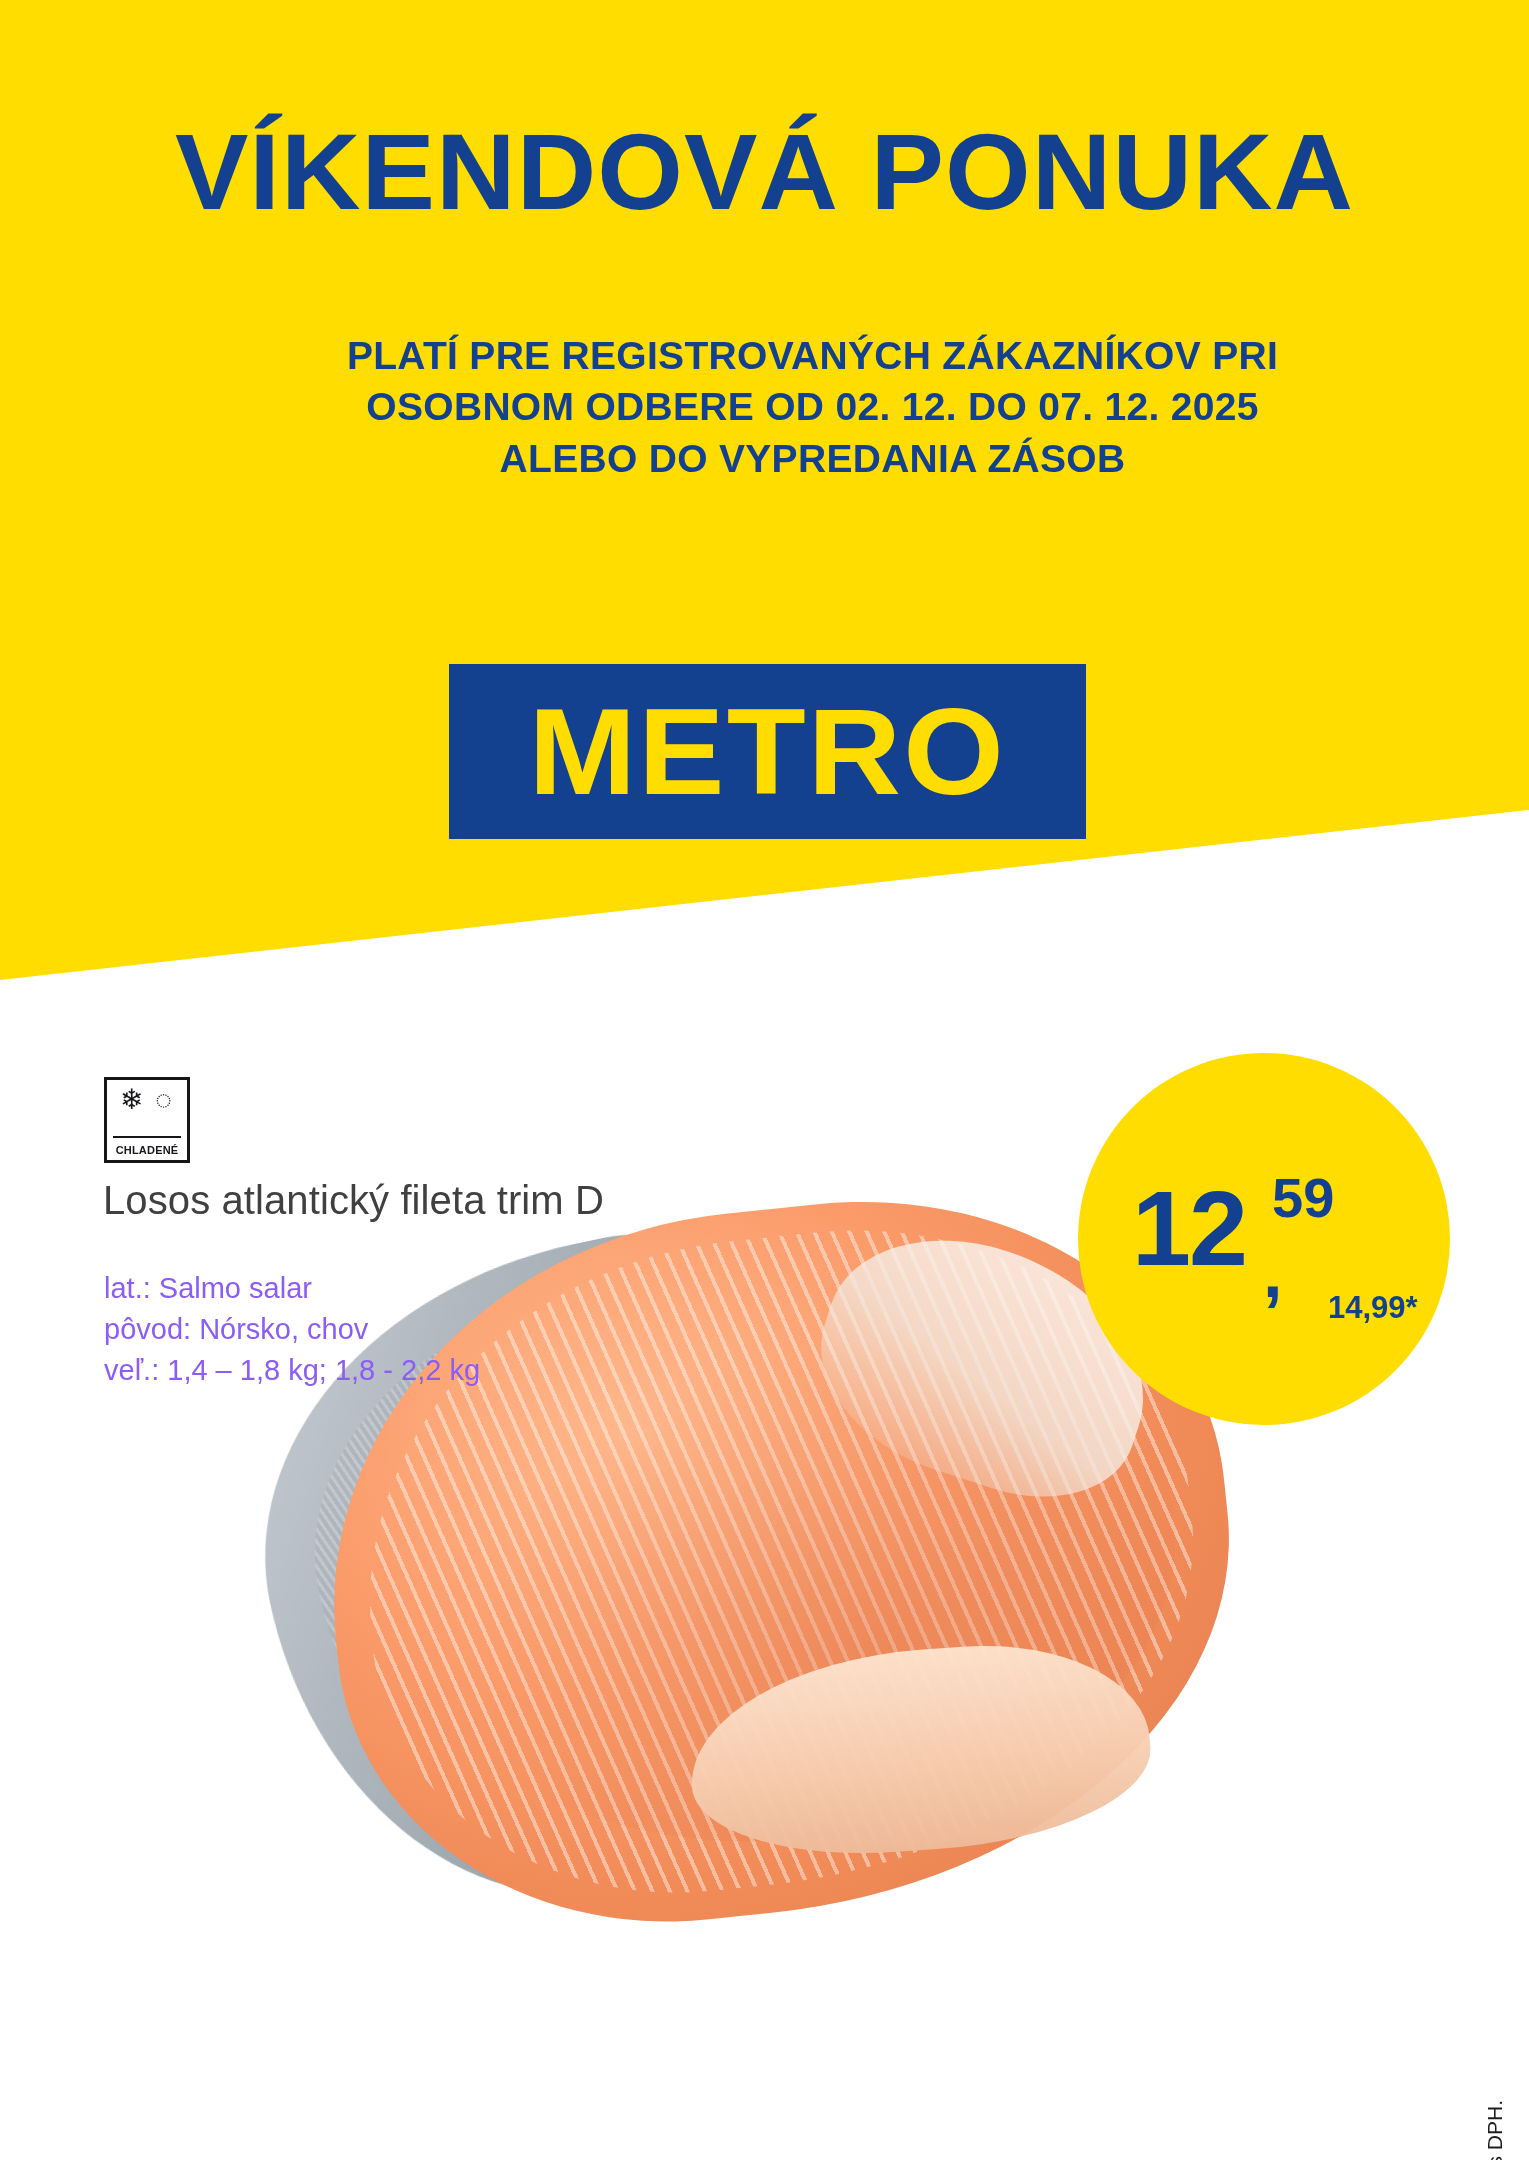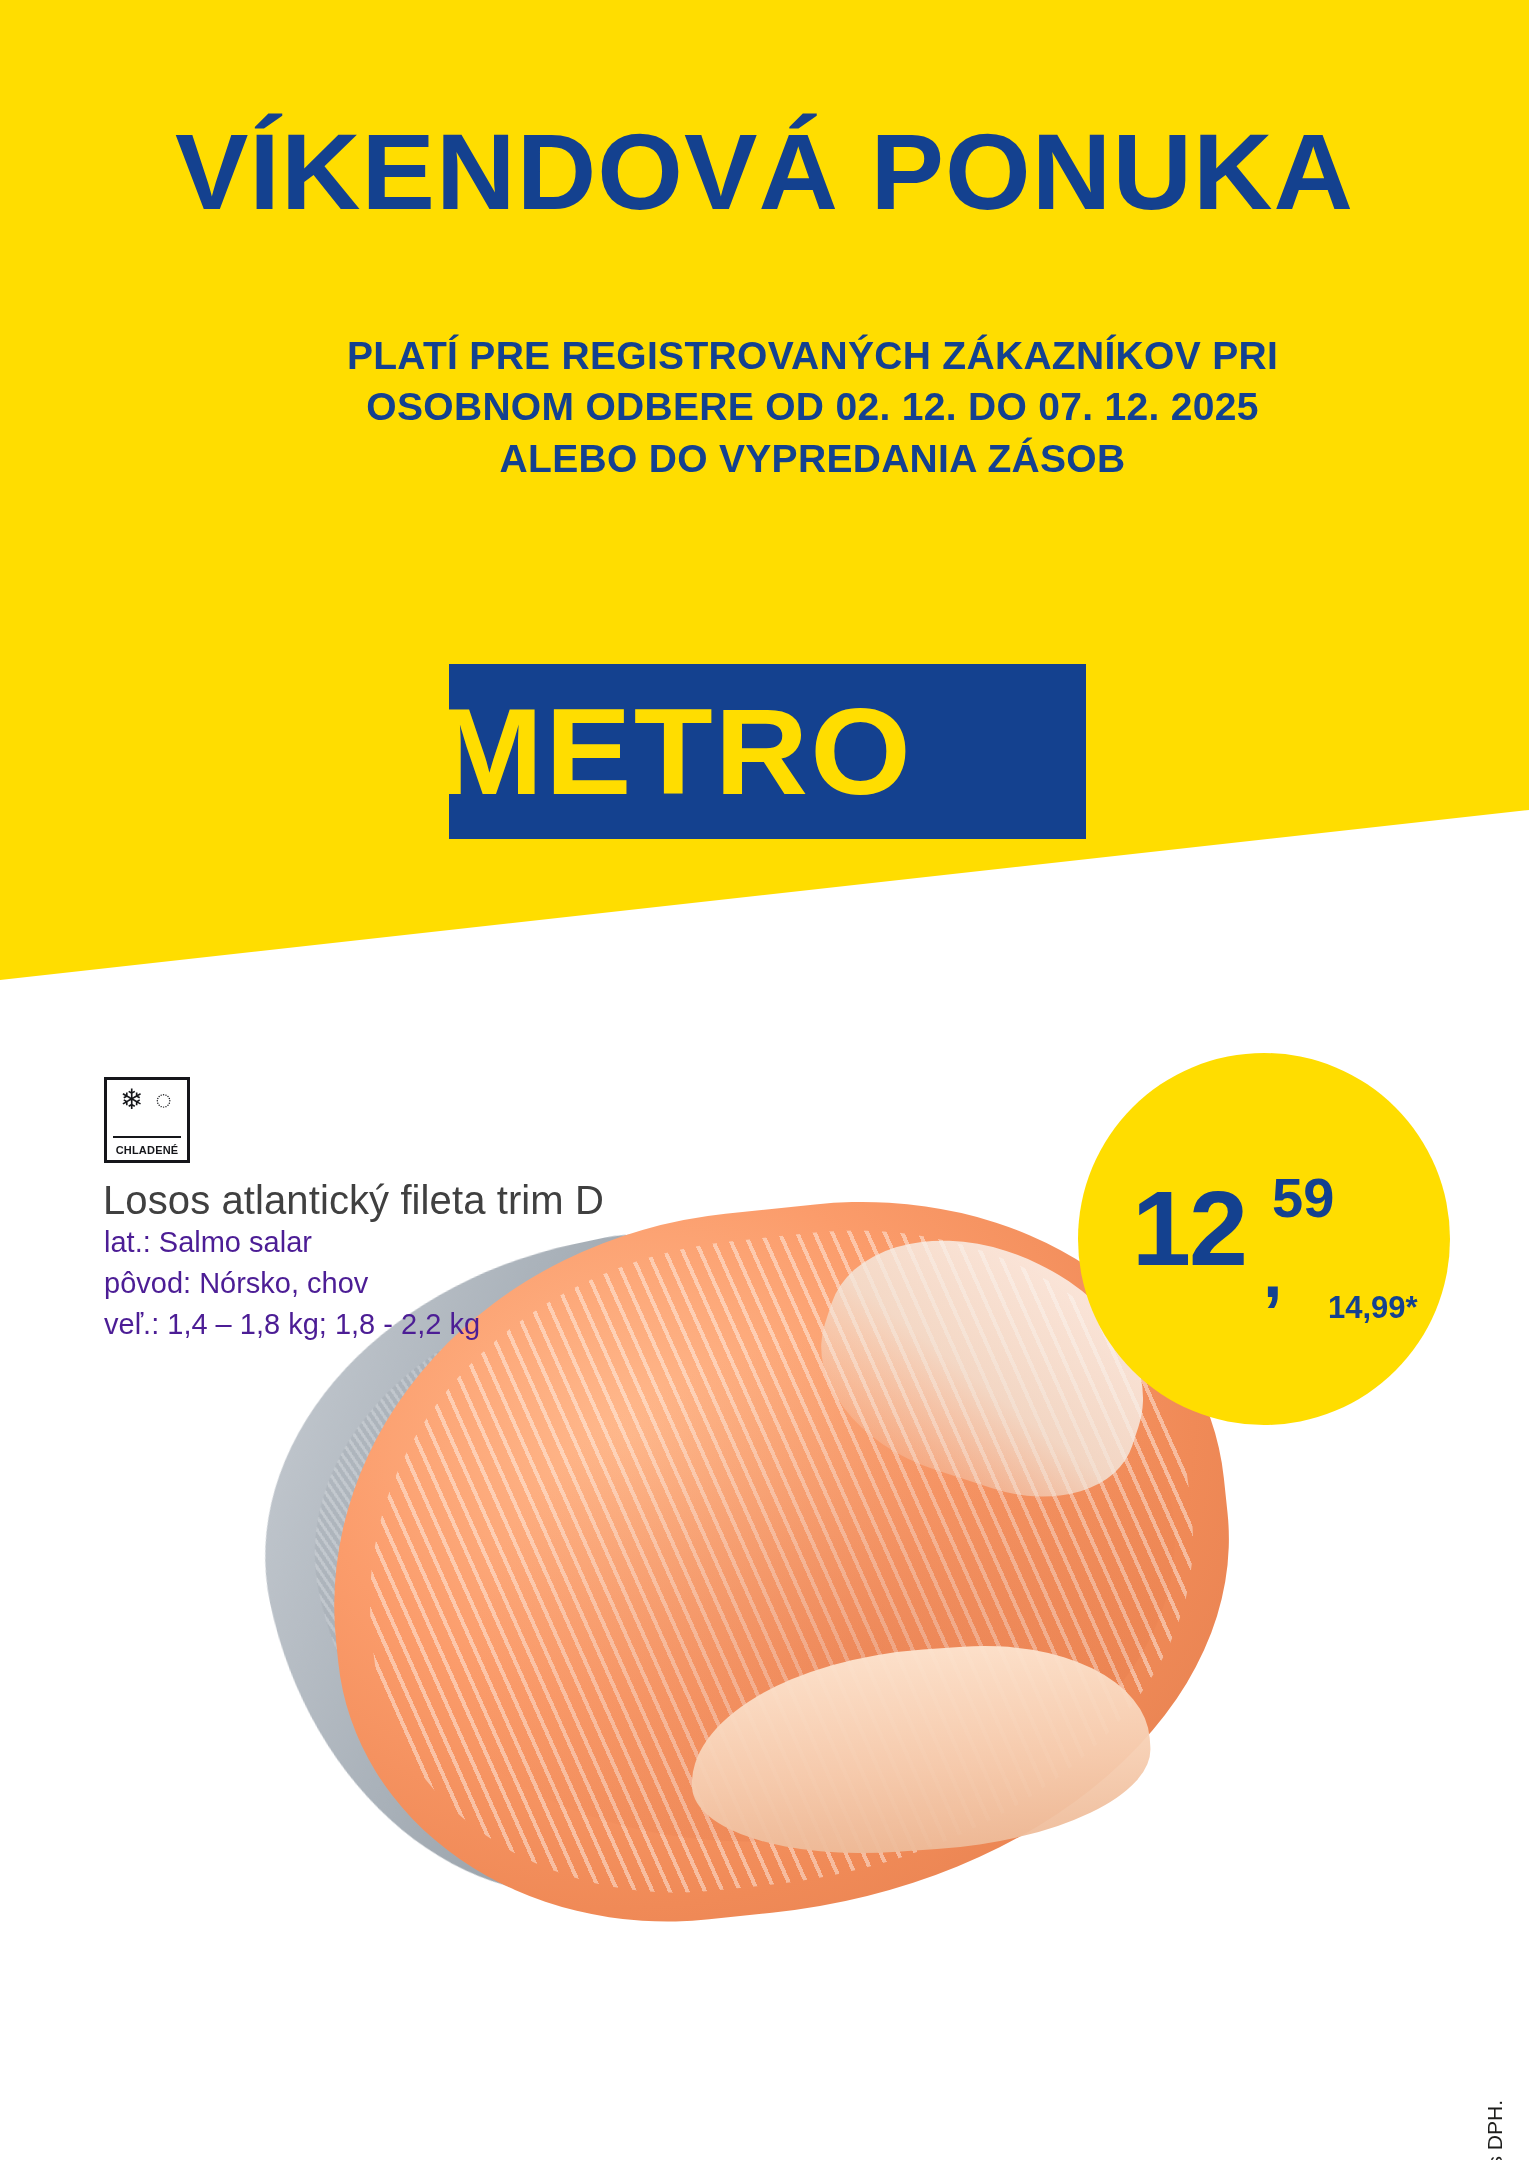--- a/index.html
+++ b/index.html
@@ -63,21 +63,21 @@
   .logo {
     position: absolute;
     left: 449px;
     top: 664px;
     width: 637px;
     height: 175px;
     background: #14418f;
     z-index: 3;
     display: flex;
     align-items: center;
-    justify-content: flex-start;
+    justify-content: center;
   }
   .logo-text {
     color: #ffdd00;
     font-size: 122px;
     font-weight: 700;
     letter-spacing: 2px;
     line-height: 1;
     transform: scaleX(1.06);
   }
 
@@ -132,25 +132,25 @@
     font-weight: 400;
     color: #404040;
     letter-spacing: 0.1px;
     z-index: 6;
     white-space: nowrap;
   }
 
   .product-specs {
     position: absolute;
     left: 104px;
-    top: 1222px;
+    top: 1268px;
     z-index: 6;
     font-size: 29px;
     line-height: 1.42;
-    color: #4c1d95;
+    color: #8b5cf6;
     font-weight: 400;
   }
   .product-specs div { white-space: nowrap; }
 
   
   .price-circle {
     position: absolute;
     left: 1078px;
     top: 1053px;
     width: 372px;

